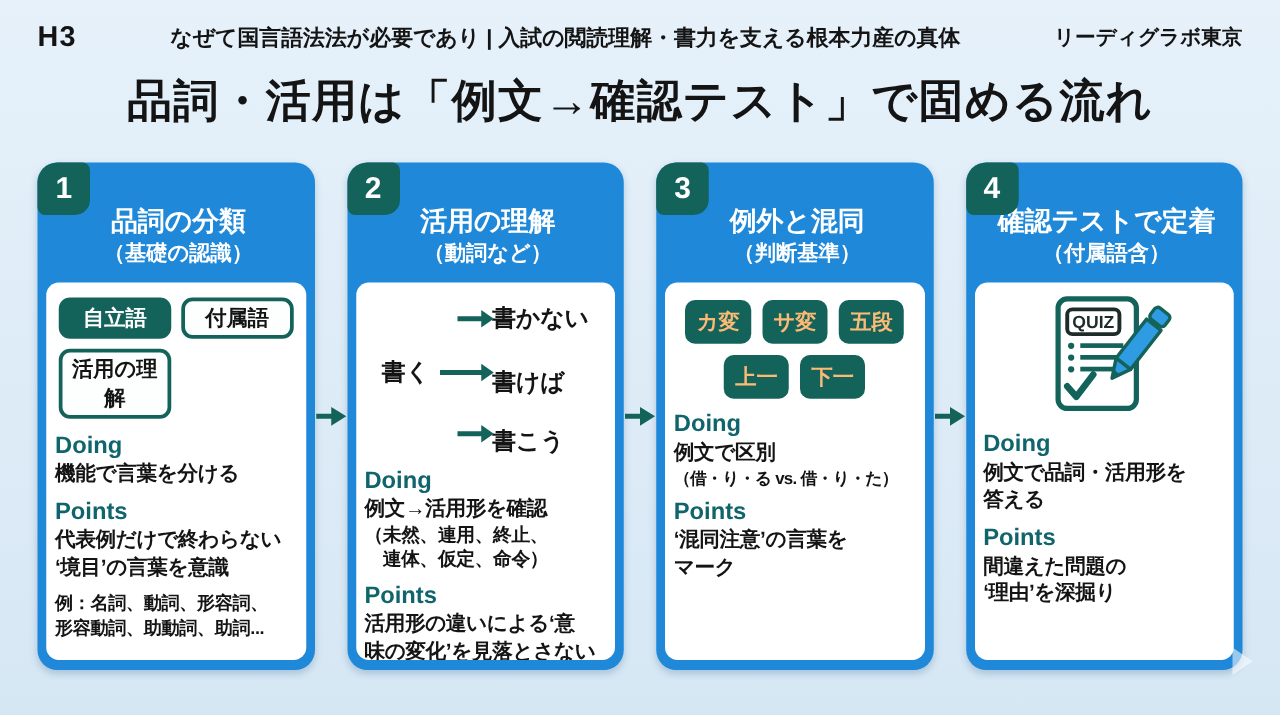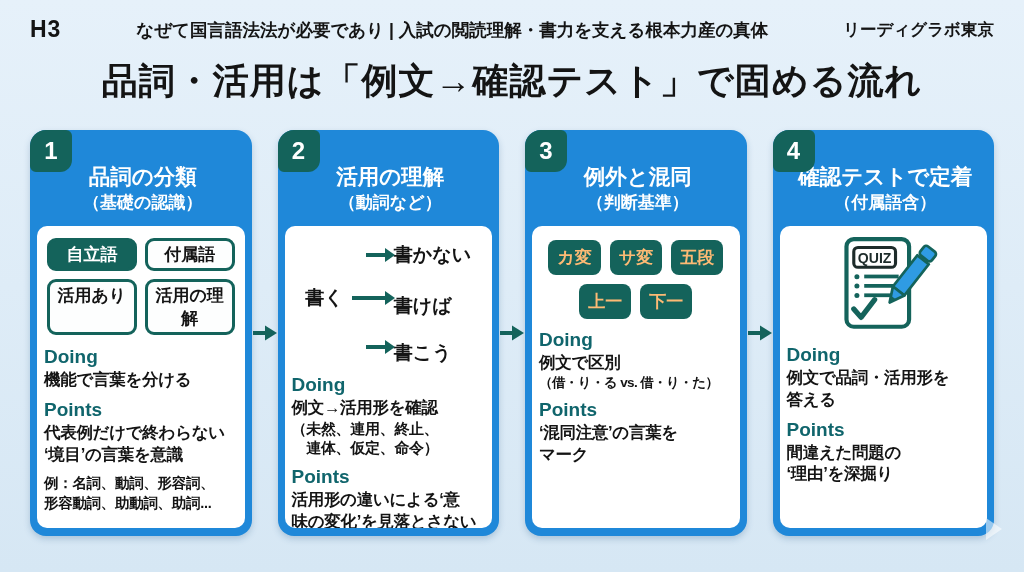--- a/index.html
+++ b/index.html
@@ -105,21 +105,20 @@
     <div class="card">
       <div class="badge">1</div>
       <div class="card-head">
         <div class="card-title">品詞の分類</div>
         <div class="card-sub">（基礎の認識）</div>
       </div>
       <div class="card-body">
         <div class="chip-grid">
           <div class="chip filled">自立語</div>
           <div class="chip">付属語</div>
-          <div class="chip">活用あり</div>
           <div class="chip">活用の理解</div>
         </div>
         <div class="sec-label">Doing</div>
         <div class="sec-text">機能で言葉を分ける</div>
         <div class="sec-label">Points</div>
         <div class="sec-text">代表例だけで終わらない
 ‘境目’の言葉を意識</div>
         <div class="example">例：名詞、動詞、形容詞、
 形容動詞、助動詞、助詞...</div>
       </div>

